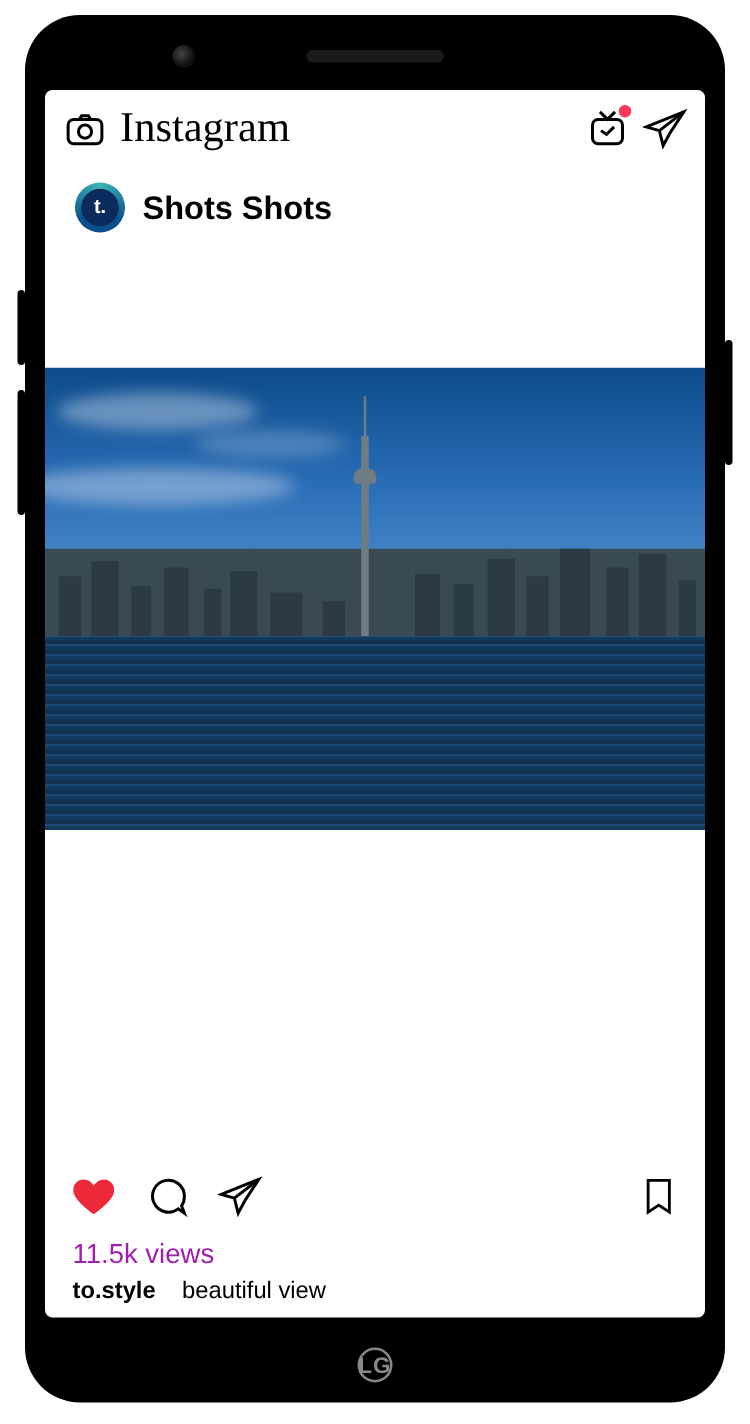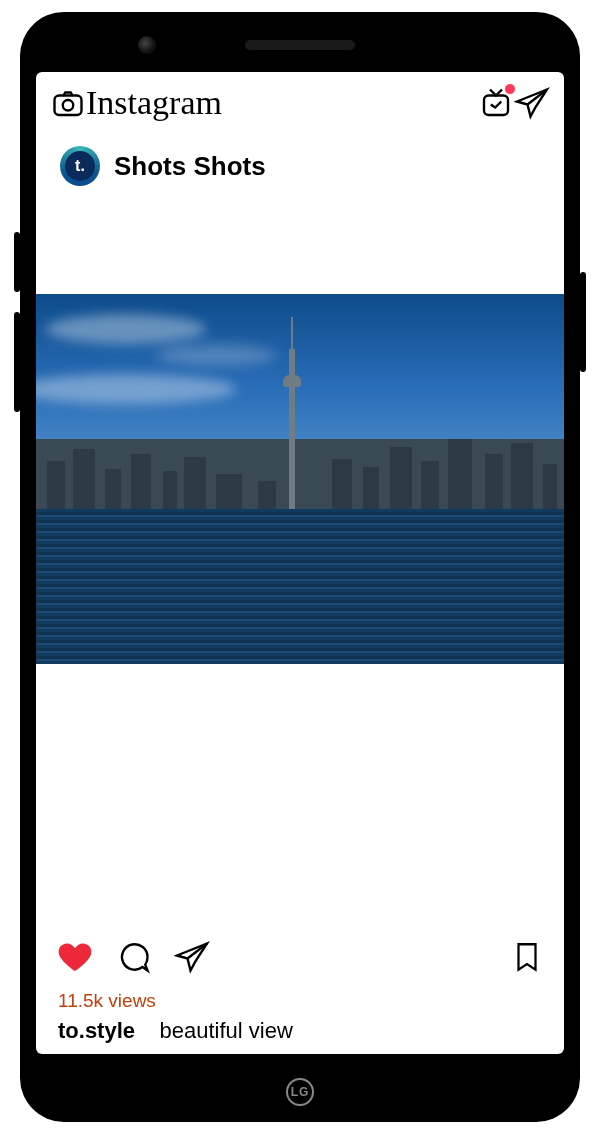--- a/index.html
+++ b/index.html
@@ -21,33 +21,33 @@
     position: relative;
     padding: 60px 16px 68px 16px;
   }
   .side-btn { position:absolute; background:#000; border-radius:4px; }
   .side-left1 { left:-6px; top:220px; width:6px; height:60px; }
   .side-left2 { left:-6px; top:300px; width:6px; height:100px; }
   .side-right { right:-6px; top:260px; width:6px; height:100px; }
   .speaker { position:absolute; top:28px; left:50%; transform:translateX(-50%); width:110px; height:10px; background:#1a1a1a; border-radius:6px; }
   .cam { position:absolute; top:24px; left:118px; width:18px; height:18px; background:radial-gradient(circle at 40% 40%, #444 0, #111 60%); border-radius:50%; }
   .brand-lg { position:absolute; bottom:16px; left:50%; transform:translateX(-50%); color:#888; font-size:16px; letter-spacing:1px; display:flex; align-items:center; gap:2px; }
-  .brand-lg .circ { width:28px; height:28px; border:2px solid #888; border-radius:50%; display:flex; align-items:center; justify-content:center; font-size:12px; font-weight:600;}
+  .brand-lg .circ { width:28px; height:28px; border:2px solid #888; border-radius:50%; display:flex; align-items:center; justify-content:center; font-size:18px; font-weight:600;}
   .screen {
     width: 100%;
     height: 100%;
     background: #fff;
     border-radius: 6px;
     display: flex;
     flex-direction: column;
     overflow: hidden;
     position: relative;
   }
   
-  .topbar { height:62px; display:flex; align-items:center; padding:0 14px; }
+  .topbar { height:62px; display:flex; align-items:center; padding:0 14px; gap:10px; }
   .topbar .spacer { flex:1; }
   .logo-text { font-family: cursive; font-size:34px; font-weight:500; }
   .igtv-wrap { position:relative; }
   .reddot { position:absolute; top:-2px; right:-2px; width:12px; height:12px; background:#fb3958; border-radius:50%; border:1px solid #fff; }
   
   .post-header { display:flex; align-items:center; gap:14px; padding:12px 24px 8px 24px; }
   .avatar {
     width:40px; height:40px; border-radius:50%;
     background: conic-gradient(#3ab7b7, #0b4f8c, #0b4f8c, #3ab7b7);
     display:flex; align-items:center; justify-content:center;
@@ -86,22 +86,22 @@
   .skyline .bldg { position:absolute; bottom:0; background:#2c3a45; }
   .tower {
     position:absolute; bottom:42%; left:48%; width:6px; height:160px;
     background:#707c84;
   }
   .tower::before { content:""; position:absolute; top:26px; left:-6px; width:18px; height:12px; background:#707c84; border-radius:6px 6px 3px 3px; }
   .tower::after  { content:""; position:absolute; top:-32px; left:2px; width:2px; height:34px; background:#707c84; }
   
   .actions { display:flex; align-items:center; gap:22px; padding:14px 20px 6px 20px; }
   .actions .spacer { flex:1; }
-  .views { padding:8px 22px 0 22px; font-size:19px; color:#c2410c; }
-  .comment-row { padding:6px 22px 10px 22px; font-size:22px; }
+  .views { padding:8px 22px 0 22px; font-size:22px; color:#a21caf; }
+  .comment-row { padding:6px 22px 10px 22px; font-size:19px; }
   .comment-row .who { font-weight:700; }
   
   .bottomnav {
     margin-top:auto;
     height:64px;
     border-top:1px solid #cfcfcf;
     display:flex; align-items:center; justify-content:space-around;
     padding:0 14px;
   }
   .nav-avatar {

